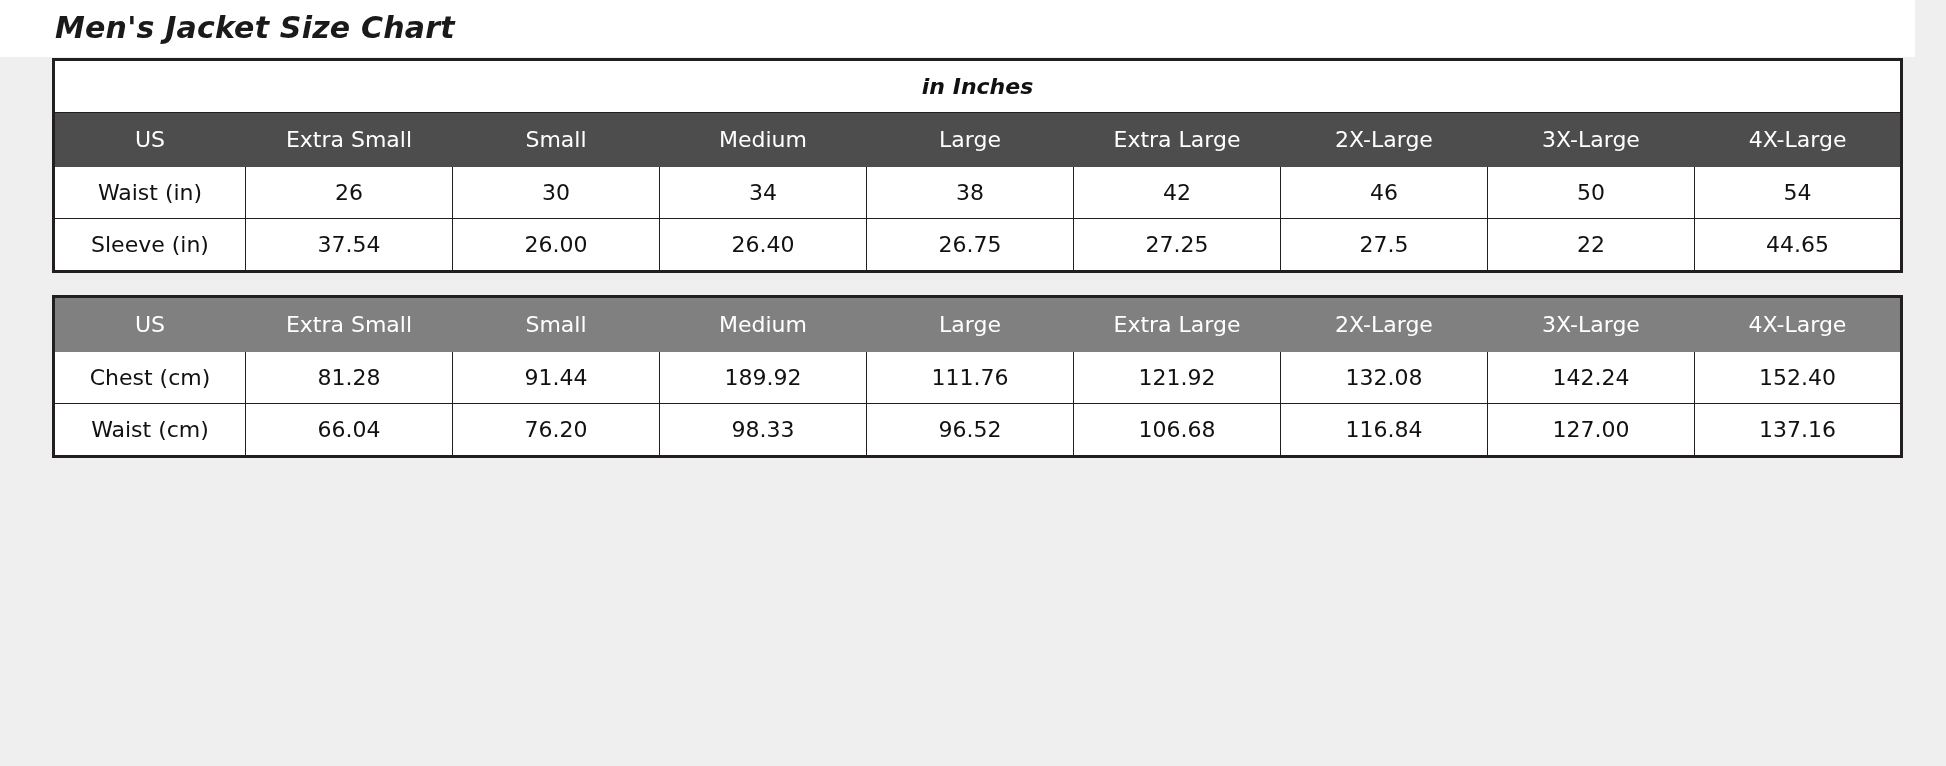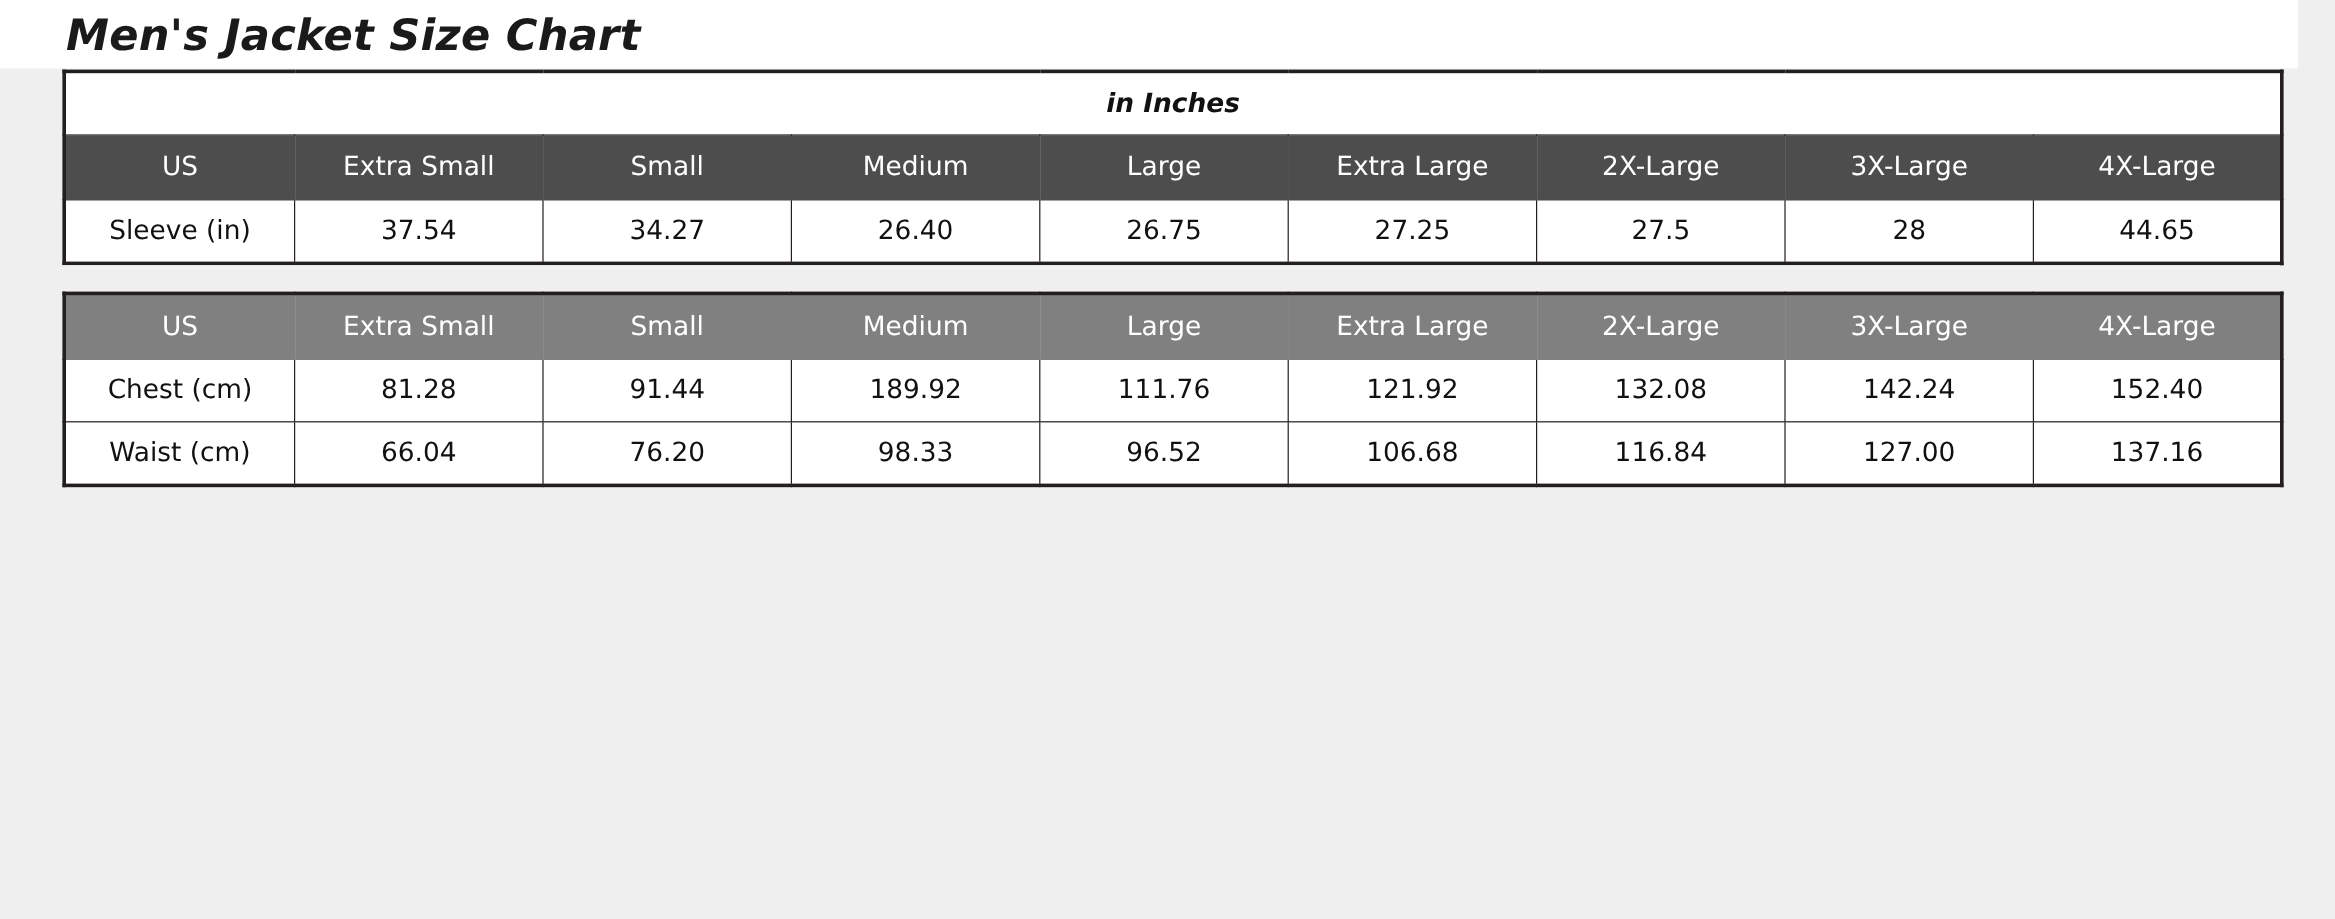--- a/index.html
+++ b/index.html
@@ -25,21 +25,21 @@
     left: 0;
     top: 0;
     width: 1915px;
     height: 57px;
     background: #ffffff;
   }
   .chart-title {
     position: absolute;
     left: 55px;
     top: 10px;
-    font-size: 36px;
+    font-size: 30px;
     font-weight: bold;
     font-style: italic;
     color: #1a1a1a;
     letter-spacing: 0.2px;
     white-space: nowrap;
   }
   .tables {
     position: absolute;
     left: 52px;
     top: 58px;
@@ -142,28 +142,39 @@
           <td>Extra Small</td>
           <td>Small</td>
           <td>Medium</td>
           <td>Large</td>
           <td>Extra Large</td>
           <td>2X-Large</td>
           <td>3X-Large</td>
           <td>4X-Large</td>
         </tr>
         <tr>
+          <td class="row-label-in">Waist (in)</td>
+          <td class="data-cell">26</td>
+          <td class="data-cell">30</td>
+          <td class="data-cell">34</td>
+          <td class="data-cell">38</td>
+          <td class="data-cell">42</td>
+          <td class="data-cell">46</td>
+          <td class="data-cell">50</td>
+          <td class="data-cell">54</td>
+        </tr>
+        <tr>
           <td class="row-label-in">Sleeve (in)</td>
           <td class="data-cell">37.54</td>
-          <td class="data-cell">34.27</td>
+          <td class="data-cell">26.00</td>
           <td class="data-cell">26.40</td>
           <td class="data-cell">26.75</td>
           <td class="data-cell">27.25</td>
           <td class="data-cell">27.5</td>
-          <td class="data-cell">28</td>
+          <td class="data-cell">22</td>
           <td class="data-cell">44.65</td>
         </tr>
       </tbody>
     </table>
 
     <div class="table-gap"></div>
 
     <table class="size-table">
       <colgroup>
         <col class="c0">

